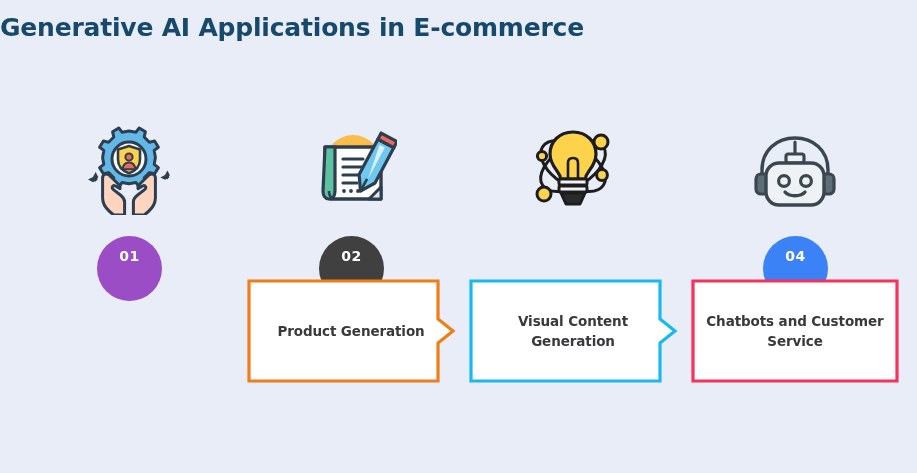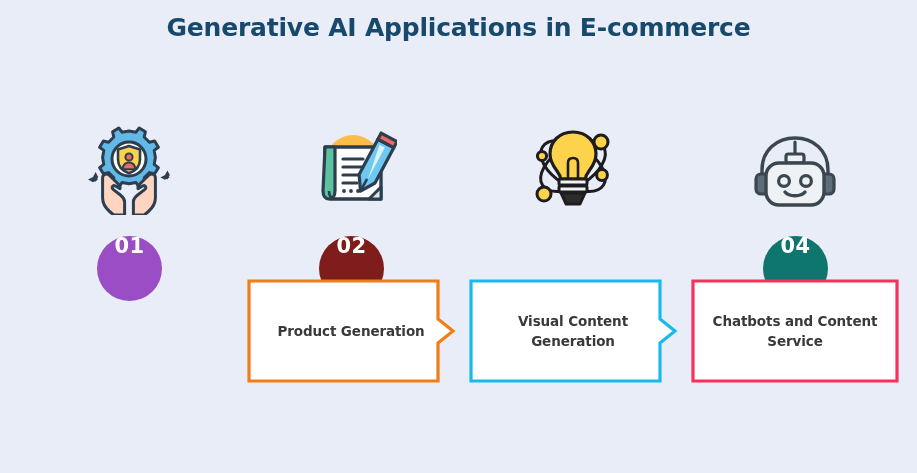--- a/index.html
+++ b/index.html
@@ -19,21 +19,21 @@
     height: 473px;
     background: #e9edf7;
   }
 
   
   #title {
     position: absolute;
     left: 0;
     top: 13px;
     width: 917px;
-    text-align: center;
+    text-align: left;
     font-size: 25px;
     font-weight: bold;
     letter-spacing: -0.2px;
     color: #16496c;
     font-family: "DejaVu Sans", sans-serif;
   }
 
   
   #steps {
     position: absolute;
@@ -74,23 +74,24 @@
     width: 65px;
     height: 65px;
     border-radius: 50%;
     display: flex;
     align-items: flex-start;
     justify-content: center;
     z-index: 1;
   }
   .num-dome span {
     color: #ffffff;
-    font-size: 21px;
+    font-size: 14px;
     font-weight: bold;
     line-height: 1;
+    padding-top: 13px;
     font-family: "DejaVu Sans", sans-serif;
     letter-spacing: 0.5px;
   }
 
   
   .box-wrap {
     position: absolute;
     left: 7px;
     top: 279px;
     width: 208px;
@@ -192,21 +193,21 @@
           </g>
 
           <g transform="rotate(28 64 44)">
             <path d="M56 10 h18 v40 l-9 14 -9 -14 z" fill="#6fc8f0" stroke="#2d3e50" stroke-width="3.2" stroke-linejoin="round"></path>
             <path d="M56 10 h18 v-7 h-18 z" fill="#f0695f" stroke="#2d3e50" stroke-width="3.2" stroke-linejoin="round"></path>
             <path d="M65 50 v14" stroke="#2d3e50" stroke-width="2.6"></path>
             <path d="M60 14 h6 v36 z" fill="#ffffff" opacity="0.75"></path>
           </g>
         </svg>
       </div>
-      <div class="num-dome" style="background:#7f1d1d">
+      <div class="num-dome" style="background:#404040">
         <span>02</span>
       </div>
       <div class="box-wrap">
         <svg class="box-svg" viewBox="0 0 208 104">
           <path d="M2 2 H191 V40 L206 52 L191 64 V102 H2 Z" fill="#ffffff" stroke="#f07e18" stroke-width="3.2" stroke-linejoin="miter"></path>
         </svg>
         <div class="box-label">Product Generation</div>
       </div>
     </div>
 
@@ -257,25 +258,25 @@
           <rect x="68" y="44" width="14" height="20" rx="5" fill="#5d6e78" stroke="#3b474f" stroke-width="3.2"></rect>
 
           <rect x="14" y="33" width="58" height="42" rx="13" fill="#eef2f5" stroke="#3b474f" stroke-width="3.4"></rect>
 
           <circle cx="32" cy="51" r="5.4" fill="#eef2f5" stroke="#3b474f" stroke-width="3.2"></circle>
           <circle cx="54" cy="51" r="5.4" fill="#eef2f5" stroke="#3b474f" stroke-width="3.2"></circle>
 
           <path d="M33 62 c4 5 16 5 20 0" fill="none" stroke="#3b474f" stroke-width="3.4" stroke-linecap="round"></path>
         </svg>
       </div>
-      <div class="num-dome" style="background:#0f766e">
+      <div class="num-dome" style="background:#3b82f6">
         <span>04</span>
       </div>
       <div class="box-wrap">
         <svg class="box-svg" viewBox="0 0 208 104">
           <path d="M2 2 H206 V102 H2 Z" fill="#ffffff" stroke="#f6325c" stroke-width="3.2" stroke-linejoin="miter"></path>
         </svg>
-        <div class="box-label">Chatbots and Content Service</div>
+        <div class="box-label">Chatbots and Customer Service</div>
       </div>
     </div>
 
   </div>
 </div>
 
 </body></html>

